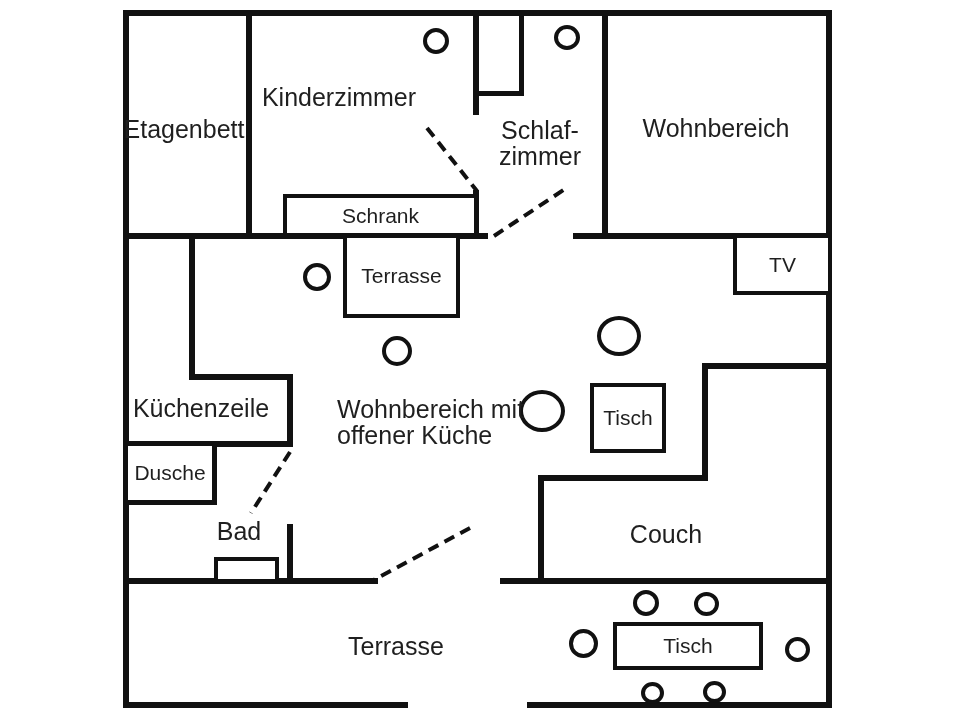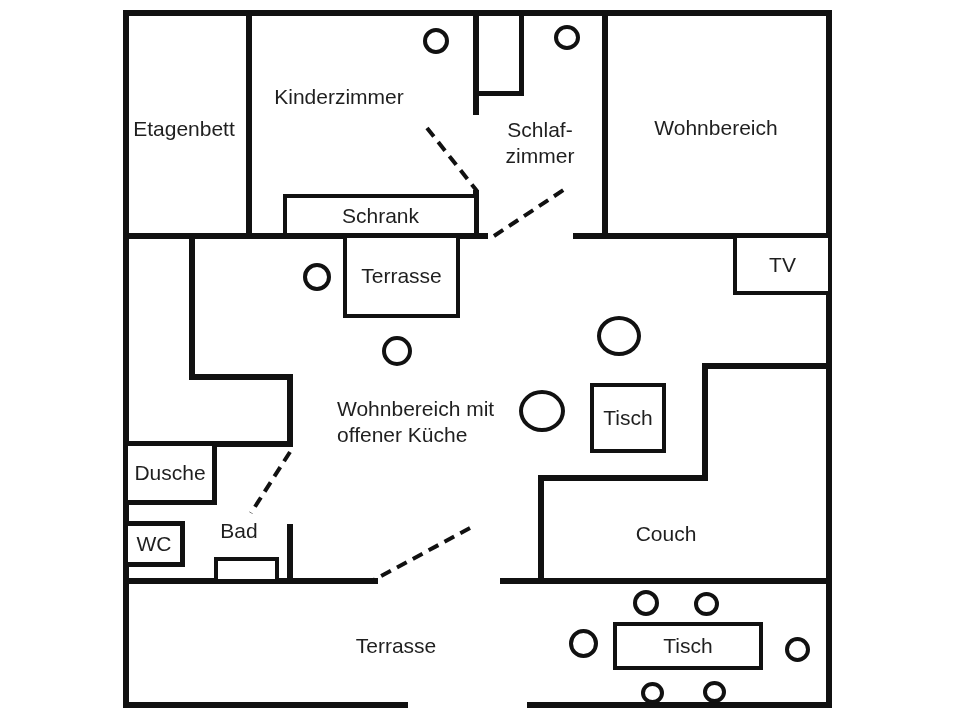--- a/index.html
+++ b/index.html
@@ -34,21 +34,21 @@
   .box.thick { border-width: 5px; }
   .chair {
     position: absolute;
     box-sizing: border-box;
     border: 4px solid #111111;
     border-radius: 50%;
     background: #ffffff;
   }
   .lbl {
     position: absolute;
-    font-size: 21px;
+    font-size: 25px;
     white-space: nowrap;
     transform: translate(-50%, -50%);
     line-height: 26px;
   }
   .lbl.center2 { text-align: center; }
   .lbl.block-left {
     transform: none;
     text-align: left;
   }
   svg.overlay {
@@ -104,23 +104,20 @@
   </div>
   <div class="box" style="left:733px; top:234px; width:99px; height:61px;">
     <span>TV</span>
   </div>
   <div class="box" style="left:590px; top:383px; width:76px; height:70px;">
     <span>Tisch</span>
   </div>
   <div class="box thick" style="left:123px; top:441px; width:94px; height:64px;">
     <span>Dusche</span>
   </div>
-  <div class="box thick" style="left:123px; top:521px; width:62px; height:46px;">
-    <span>WC</span>
-  </div>
   <div class="box" style="left:214px; top:557px; width:65px; height:26px;"></div>
   <div class="box" style="left:613px; top:622px; width:150px; height:48px;">
     <span>Tisch</span>
   </div>
 
   <div class="chair" style="left:423px; top:28px; width:26px; height:26px;"></div>
   <div class="chair" style="left:554px; top:25px; width:26px; height:25px;"></div>
   <div class="chair" style="left:303px; top:263px; width:28px; height:28px;"></div>
   <div class="chair" style="left:382px; top:336px; width:30px; height:30px;"></div>
   <div class="chair" style="left:597px; top:316px; width:44px; height:40px;"></div>
@@ -139,20 +136,21 @@
     <line x1="470" y1="528" x2="372" y2="581" stroke="#111111" stroke-width="4" stroke-dasharray="11 7"></line>
   </svg>
 
   <div class="lbl" style="left:184px; top:129px;">Etagenbett</div>
   <div class="lbl" style="left:339px; top:97px;">Kinderzimmer</div>
   <div class="lbl center2" style="left:540px; top:143px;">
     <div>Schlaf-</div>
     <div>zimmer</div>
   </div>
   <div class="lbl" style="left:716px; top:128px;">Wohnbereich</div>
+  <div class="lbl" style="left:201px; top:408px;">Küchenzeile</div>
   <div class="lbl block-left" style="left:337px; top:396px;">
     <div>Wohnbereich mit</div>
     <div>offener Küche</div>
   </div>
   <div class="lbl" style="left:239px; top:531px;">Bad</div>
   <div class="lbl" style="left:666px; top:534px;">Couch</div>
   <div class="lbl" style="left:396px; top:646px;">Terrasse</div>
 
 </div>
 

